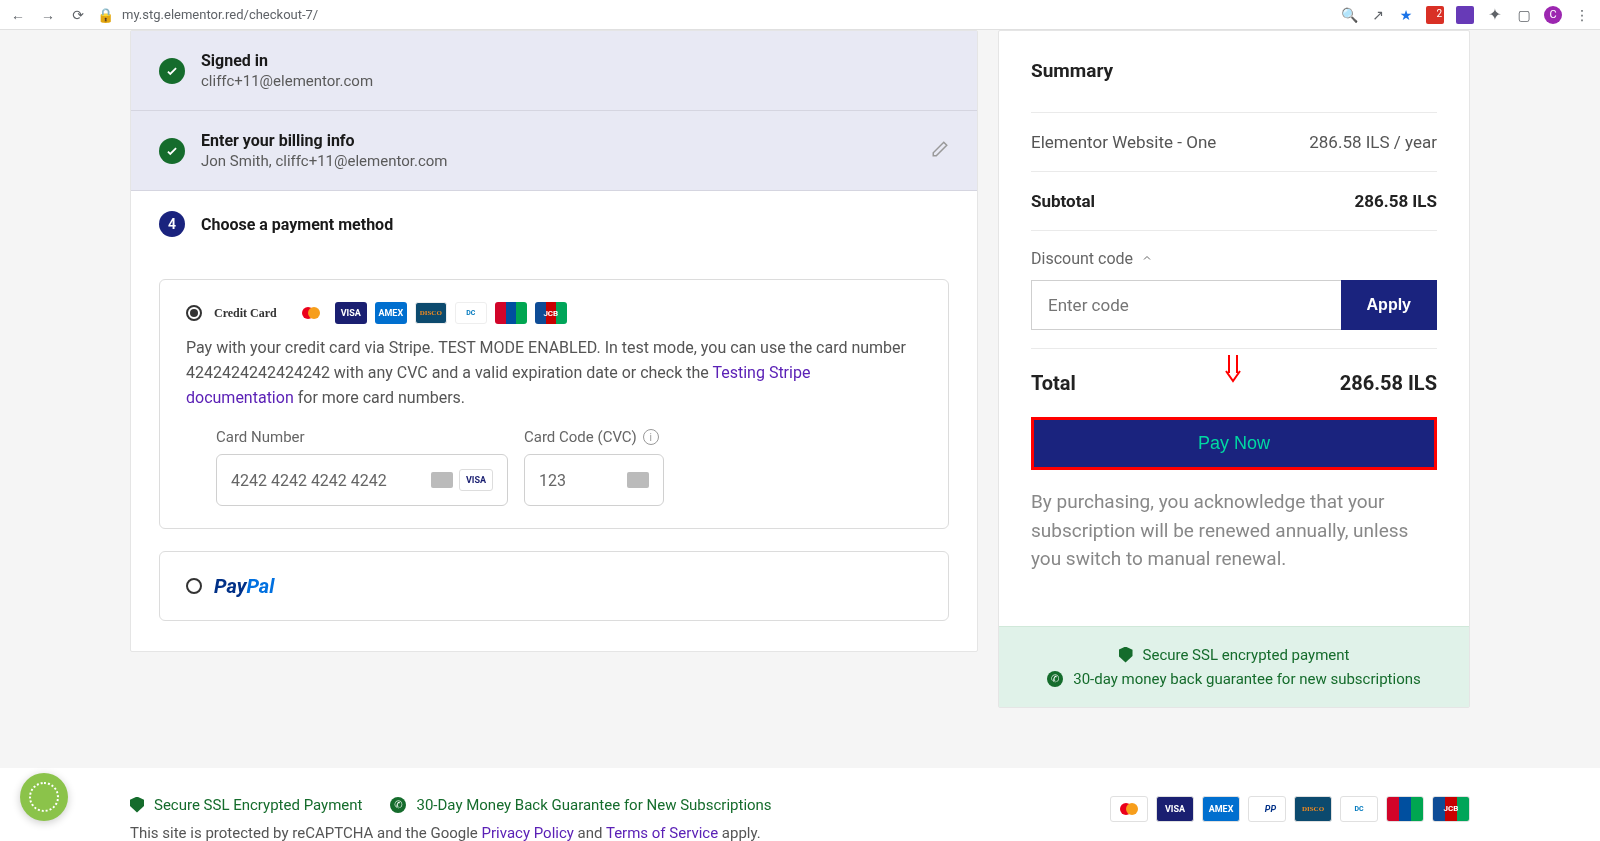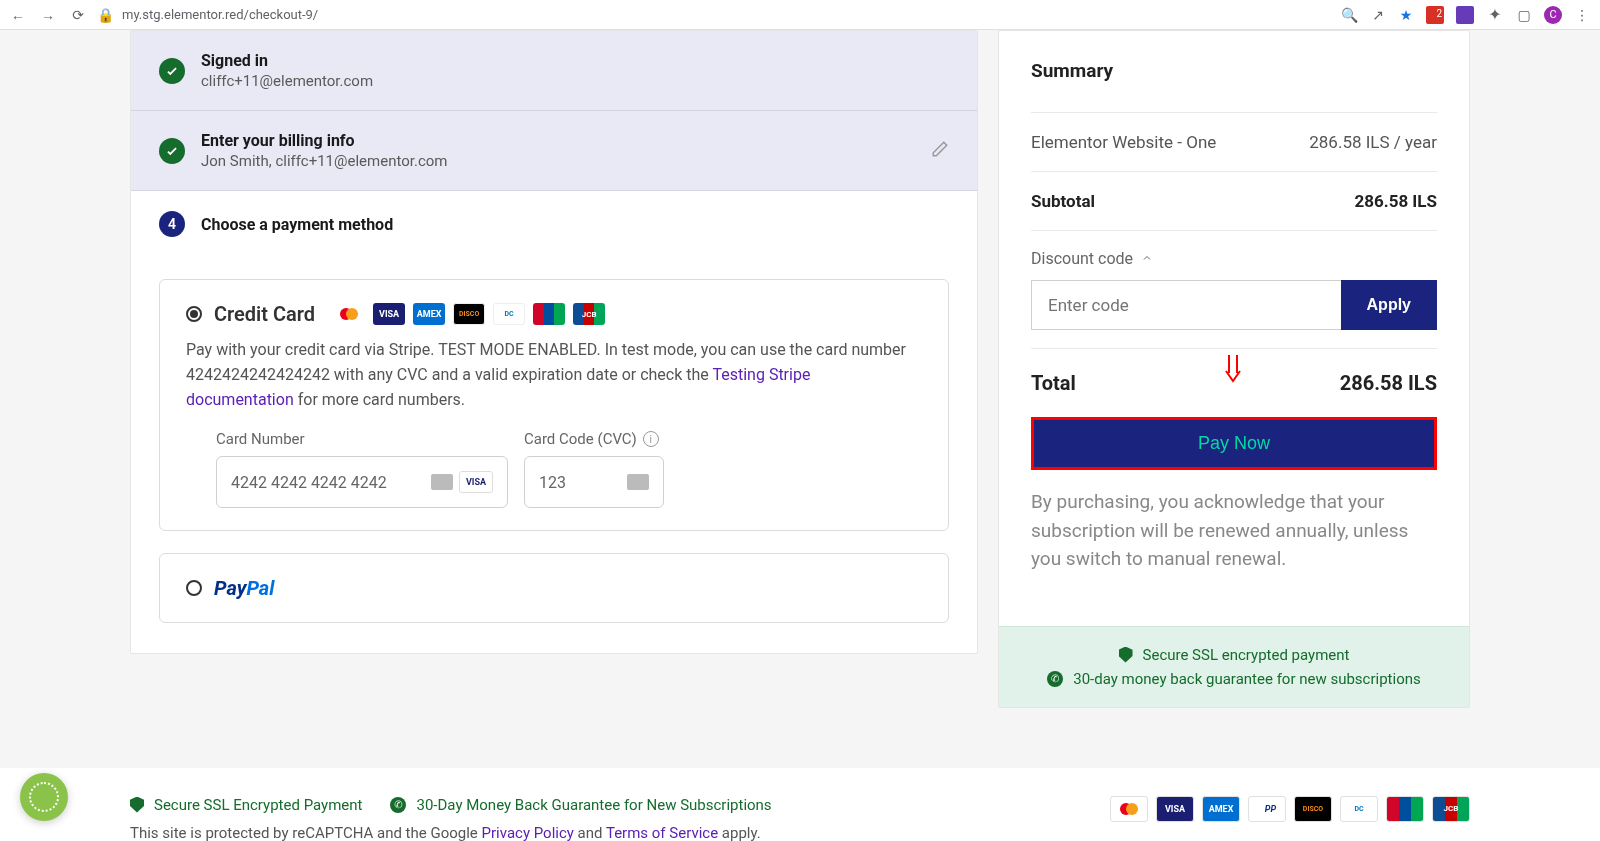--- a/index.html
+++ b/index.html
@@ -37,27 +37,27 @@
     .step-sub { color: #5a5a5a; font-size: 15px; margin-top: 2px; }
     .edit-icon { color: #999; font-size: 18px; }
     .divider { height: 1px; background: #d5d5e0; }
     
     
     .payment-body { padding: 0 28px 30px; }
     .payment-option { border: 1px solid #dcdcdc; border-radius: 6px; margin-top: 22px; padding: 22px 26px; }
     .pm-header { display: flex; align-items: center; gap: 12px; margin-bottom: 12px; }
     .radio { width: 16px; height: 16px; border: 2px solid #333; border-radius: 50%; display: flex; align-items: center; justify-content: center; flex-shrink: 0; }
     .radio.checked::after { content: ''; width: 8px; height: 8px; background: #333; border-radius: 50%; }
-    .pm-label { font-weight: 600; font-size: 20px; }
+    .pm-label { font-weight: 600; font-size: 12px; font-family: Liberation Serif, serif; }
     .card-brands { display: flex; gap: 8px; margin-left: 6px; }
     .brand { width: 32px; height: 22px; border-radius: 3px; display: flex; align-items: center; justify-content: center; font-size: 9px; font-weight: 700; }
     .brand.mc { background: #fff; }
     .brand.visa { background: #1a1f71; color: white; }
     .brand.amex { background: #006fcf; color: white; }
-    .brand.disc { background: #000000; border: 1px solid #eee; color: #f68b1e; font-size: 7px; }
+    .brand.disc { background: #0c4a6e; border: 1px solid #eee; color: #f68b1e; font-size: 7px; font-family: Liberation Serif, serif; }
     .brand.dc { background: #fff; border: 1px solid #eee; color: #0079be; font-size: 7px; }
     .brand.up { background: linear-gradient(90deg,#d10429 33%,#004f9f 33% 66%,#00a651 66%); }
     .brand.jcb { background: linear-gradient(90deg,#0e4c96 33%,#c80000 33% 66%,#00a559 66%); color: white; font-size: 8px; }
     
     .pm-text { color: #555; font-size: 16px; line-height: 1.55; }
     .pm-text a { color: #5b21b6; text-decoration: none; }
     
     .card-fields { display: flex; gap: 16px; margin-top: 18px; padding-left: 30px; }
     .field-group { display: flex; flex-direction: column; gap: 8px; }
     .field-group.fg-num { flex: 0 0 292px; }
@@ -117,21 +117,21 @@
 <body>
 
 <div class="browser-bar">
   <div class="browser-nav">
     <div class="browser-icon">←</div>
     <div class="browser-icon">→</div>
     <div class="browser-icon">⟳</div>
   </div>
   <div style="display:flex;align-items:center;gap:8px;">
     <span class="browser-icon lock-icon">🔒</span>
-    <span class="url-text">my.stg.elementor.red/checkout-9/</span>
+    <span class="url-text">my.stg.elementor.red/checkout-7/</span>
   </div>
   <div class="browser-right">
     <span class="browser-icon">🔍</span>
     <span class="browser-icon">↗</span>
     <span class="browser-icon star">★</span>
     <span class="ext-icon red"></span>
     <span class="ext-icon purple"></span>
     <span class="ext-icon puzzle">✦</span>
     <span class="browser-icon">▢</span>
     <span class="avatar-small">C</span>

